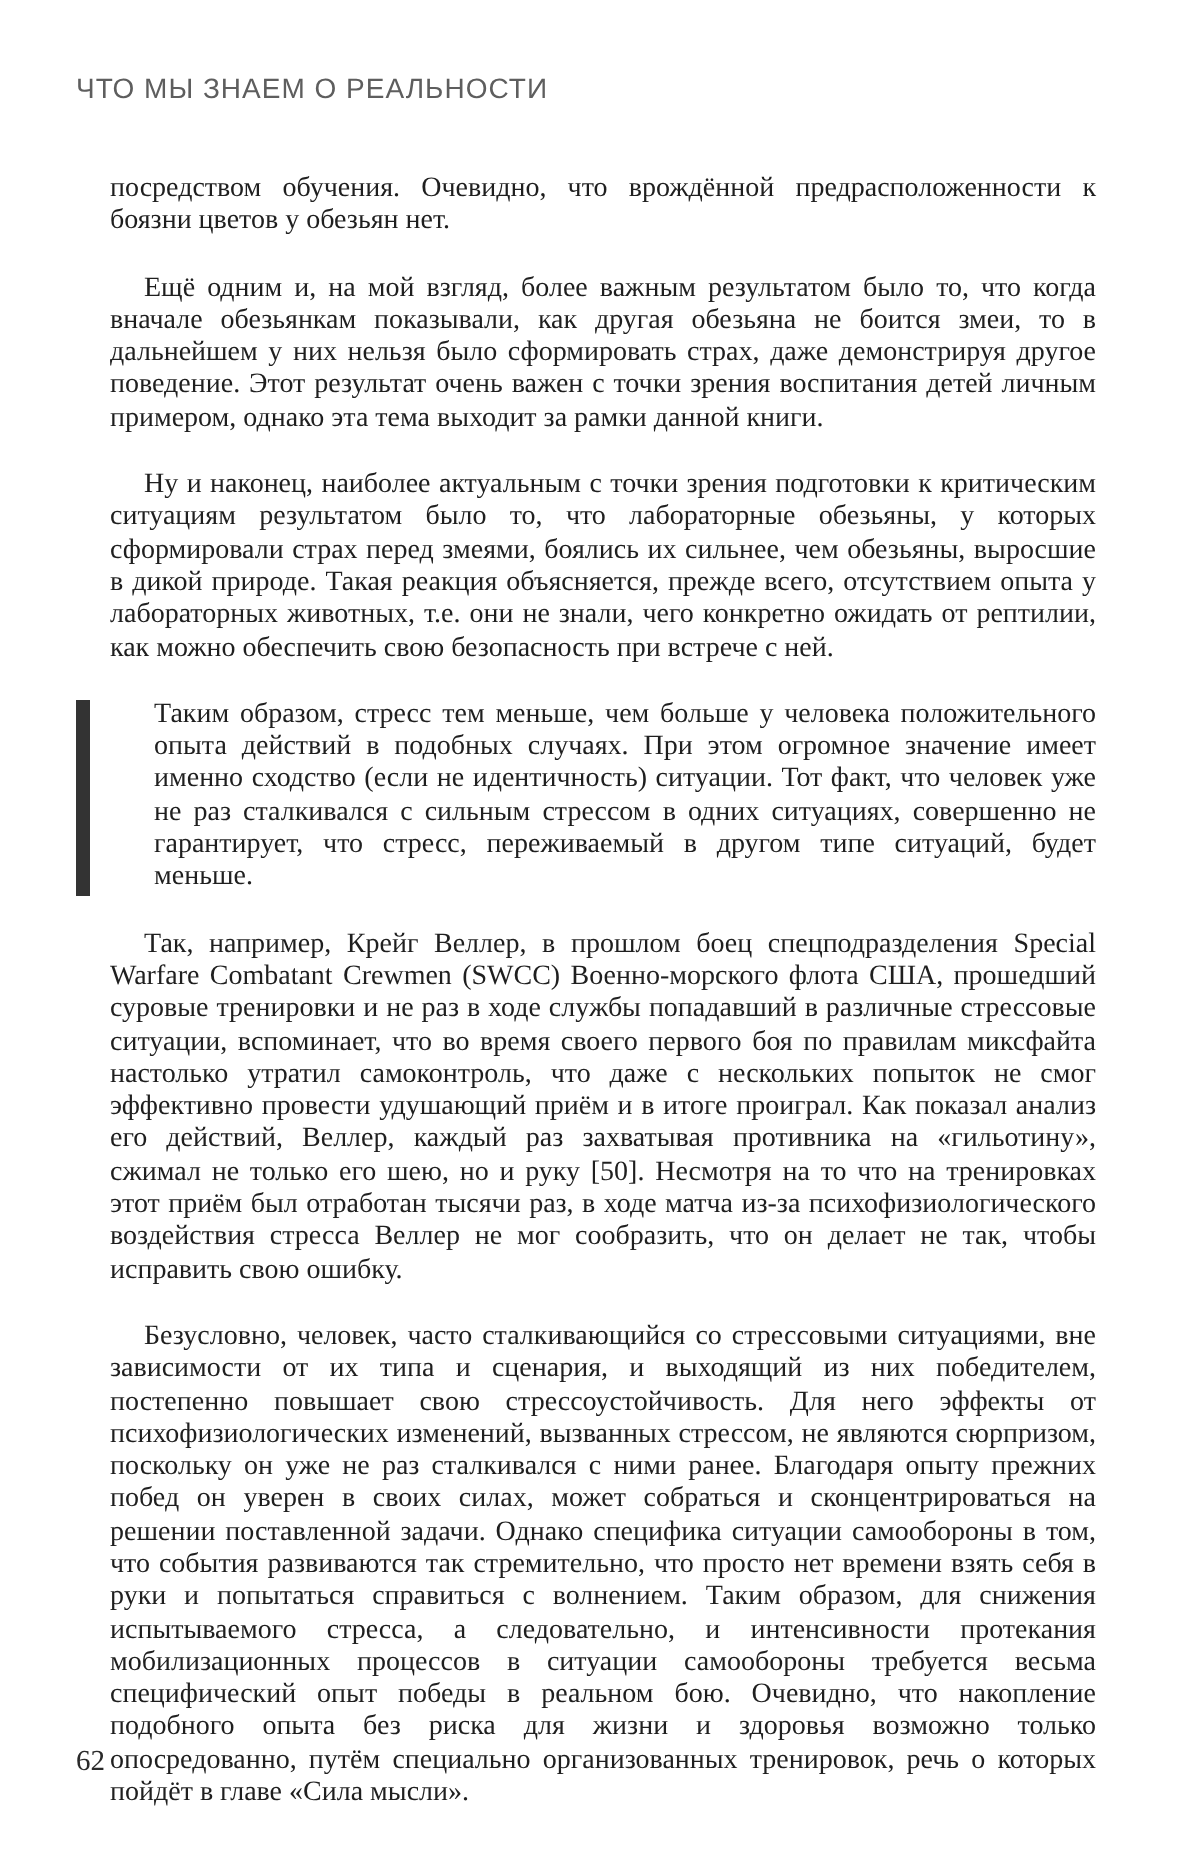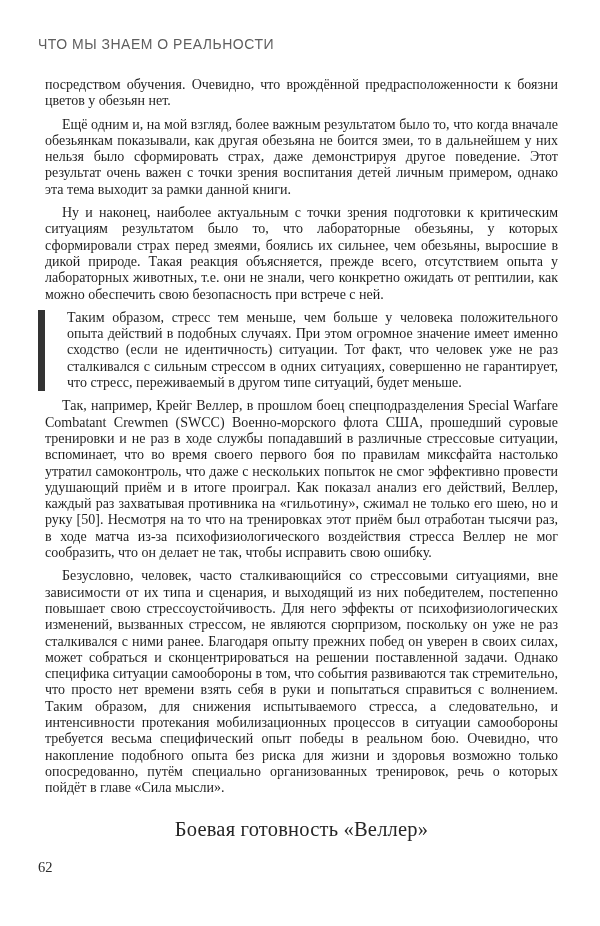--- a/index.html
+++ b/index.html
@@ -31,21 +31,21 @@
     width: 527px;
     font-family: "Liberation Serif", serif;
     font-size: 14px;
     line-height: 16.3px;
     color: #1f1f1f;
     text-align: justify;
     hyphens: auto;
     -webkit-hyphens: auto;
   }
   .body-text p {
-    margin: 7px;
+    margin: 17px;
     text-indent: 17px;
   }
   .body-text p.noindent {
     text-indent: 0;
   }
   .quote-block {
     border-left: 7px solid #333333;
     padding-left: 15px;
   }
   .quote-block p {
@@ -57,21 +57,21 @@
     font-weight: 400;
     color: #262626;
     text-align: center;
     text-indent: 0;
     margin: 25px 0 13px 0;
     letter-spacing: 0.2px;
   }
   .page-number {
     position: absolute;
     left: 38px;
-    bottom: 44px;
+    bottom: 30px;
     font-family: "Liberation Serif", serif;
     font-size: 14.5px;
     color: #2a2a2a;
   }
 </style>
 </head>
 <body>
 
 <div class="page">
 

